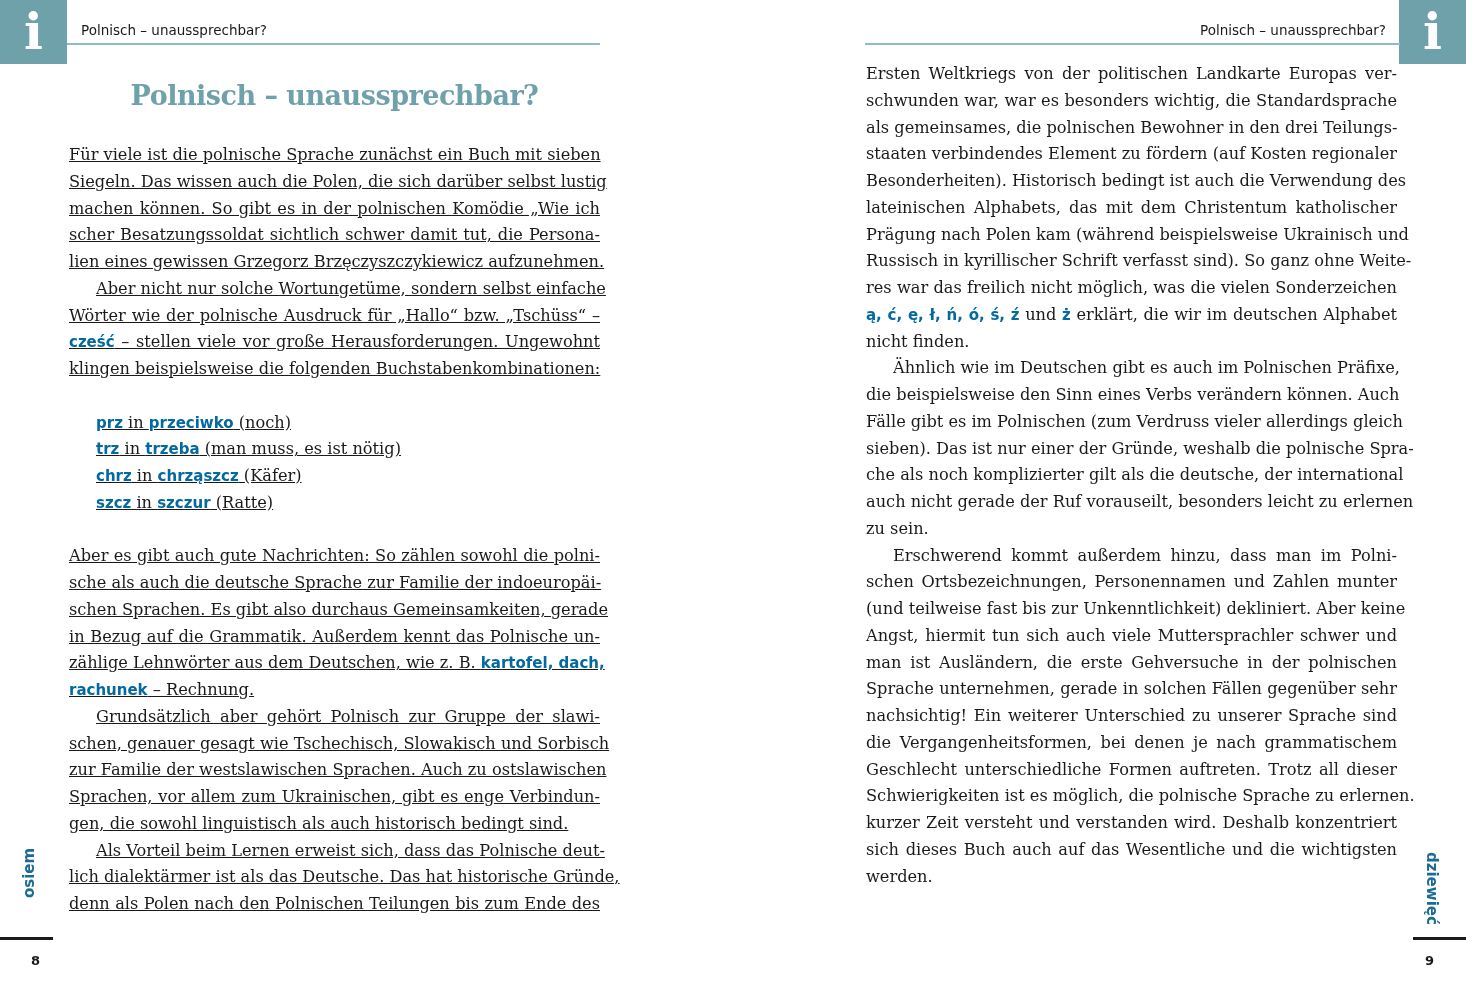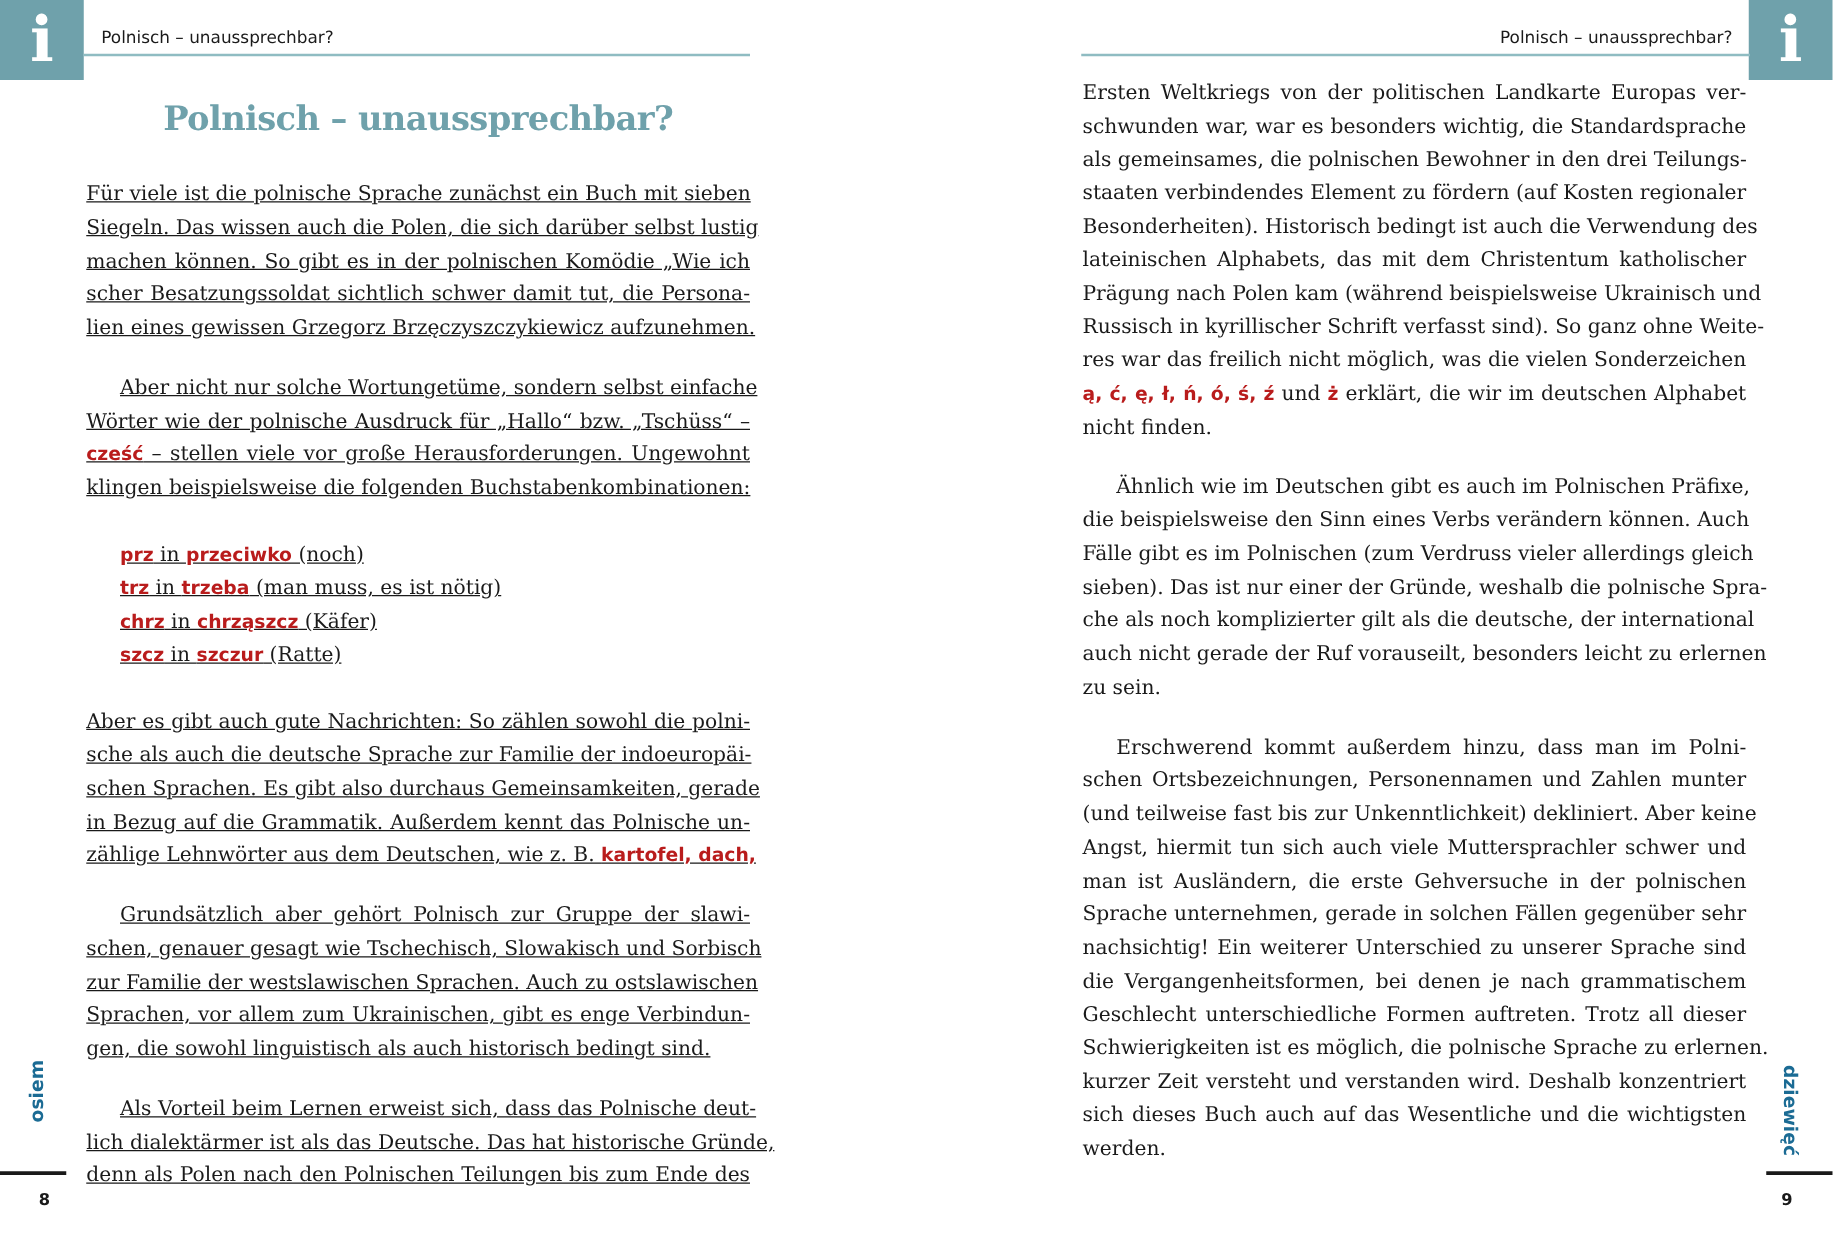--- a/index.html
+++ b/index.html
@@ -22,24 +22,24 @@
   .page-right .head-rule { left:132px; width:535px; }
 
   .chapter-title { position:absolute; left:69px; width:531px; top:80px; text-align:center;
     font-family:"DejaVu Serif", serif; font-weight:bold; font-size:27px; color:#6fa1ab; letter-spacing:-0.5px; }
 
   .text-block { position:absolute; font-family:"DejaVu Serif", serif; font-size:16.2px; line-height:26.75px; color:#1a1a1a; }
   .page-left .text-block { left:69px; width:531px; top:142px;text-decoration:underline; }
   .page-right .text-block { left:133px; width:531px; top:61px; }
   .line { display:block; height:26.75px; white-space:nowrap; text-align:justify; text-align-last:justify; overflow:visible; }
   .line.last { text-align-last:left; }
-  .line.indent { padding-left:27px;margin-top:21px; }
+  .line.indent { padding-left:27px; }
   .line.list { padding-left:27px; text-align-last:left; }
   .gap { display:block; height:26.75px; }
-  .kw { font-family:"DejaVu Sans", sans-serif; font-weight:bold; color:#b91c1c; font-size:15px; }
+  .kw { font-family:"DejaVu Sans", sans-serif; font-weight:bold; color:#0369a1; font-size:15px; }
 
   .side-num-word { position:absolute; font-family:"DejaVu Sans", sans-serif; font-weight:bold; font-size:15px; color:#1b6b94; white-space:nowrap; }
   .page-left .side-num-word { left:20px; top:898px; transform:rotate(-90deg); transform-origin:left top; }
   .page-right .side-num-word { left:708px; top:852px; transform:rotate(90deg); transform-origin:left top; }
   .foot-rule { position:absolute; top:937px; height:3px; background:#1a1a1a; }
   .page-left .foot-rule { left:0; width:53px; }
   .page-right .foot-rule { left:680px; width:53px; }
   .page-num { position:absolute; top:953px; font-family:"DejaVu Sans", sans-serif; font-weight:bold; font-size:13px; color:#1a1a1a; }
   .page-left .page-num { left:31px; }
   .page-right .page-num { left:692px; }
@@ -75,20 +75,21 @@
     <span class="line list"><span class="kw">chrz</span><span> in </span><span class="kw">chrząszcz</span><span> (Käfer)</span></span>
     <span class="line list"><span class="kw">szcz</span><span> in </span><span class="kw">szczur</span><span> (Ratte)</span></span>
 
     <span class="gap"></span>
 
     <span class="line">Aber es gibt auch gute Nachrichten: So zählen sowohl die polni-</span>
     <span class="line">sche als auch die deutsche Sprache zur Familie der indoeuropäi-</span>
     <span class="line">schen Sprachen. Es gibt also durchaus Gemeinsamkeiten, gerade</span>
     <span class="line">in Bezug auf die Grammatik. Außerdem kennt das Polnische un-</span>
     <span class="line"><span>zählige Lehnwörter aus dem Deutschen, wie z. B. </span><span class="kw">kartofel, dach,</span></span>
+    <span class="line last"><span class="kw">rachunek</span><span> – Rechnung.</span></span>
 
     <span class="line indent">Grundsätzlich aber gehört Polnisch zur Gruppe der slawi-</span>
     <span class="line">schen, genauer gesagt wie Tschechisch, Slowakisch und Sorbisch</span>
     <span class="line">zur Familie der westslawischen Sprachen. Auch zu ostslawischen</span>
     <span class="line">Sprachen, vor allem zum Ukrainischen, gibt es enge Verbindun-</span>
     <span class="line last">gen, die sowohl linguistisch als auch historisch bedingt sind.</span>
 
     <span class="line indent">Als Vorteil beim Lernen erweist sich, dass das Polnische deut-</span>
     <span class="line">lich dialektärmer ist als das Deutsche. Das hat historische Gründe,</span>
     <span class="line">denn als Polen nach den Polnischen Teilungen bis zum Ende des</span>

